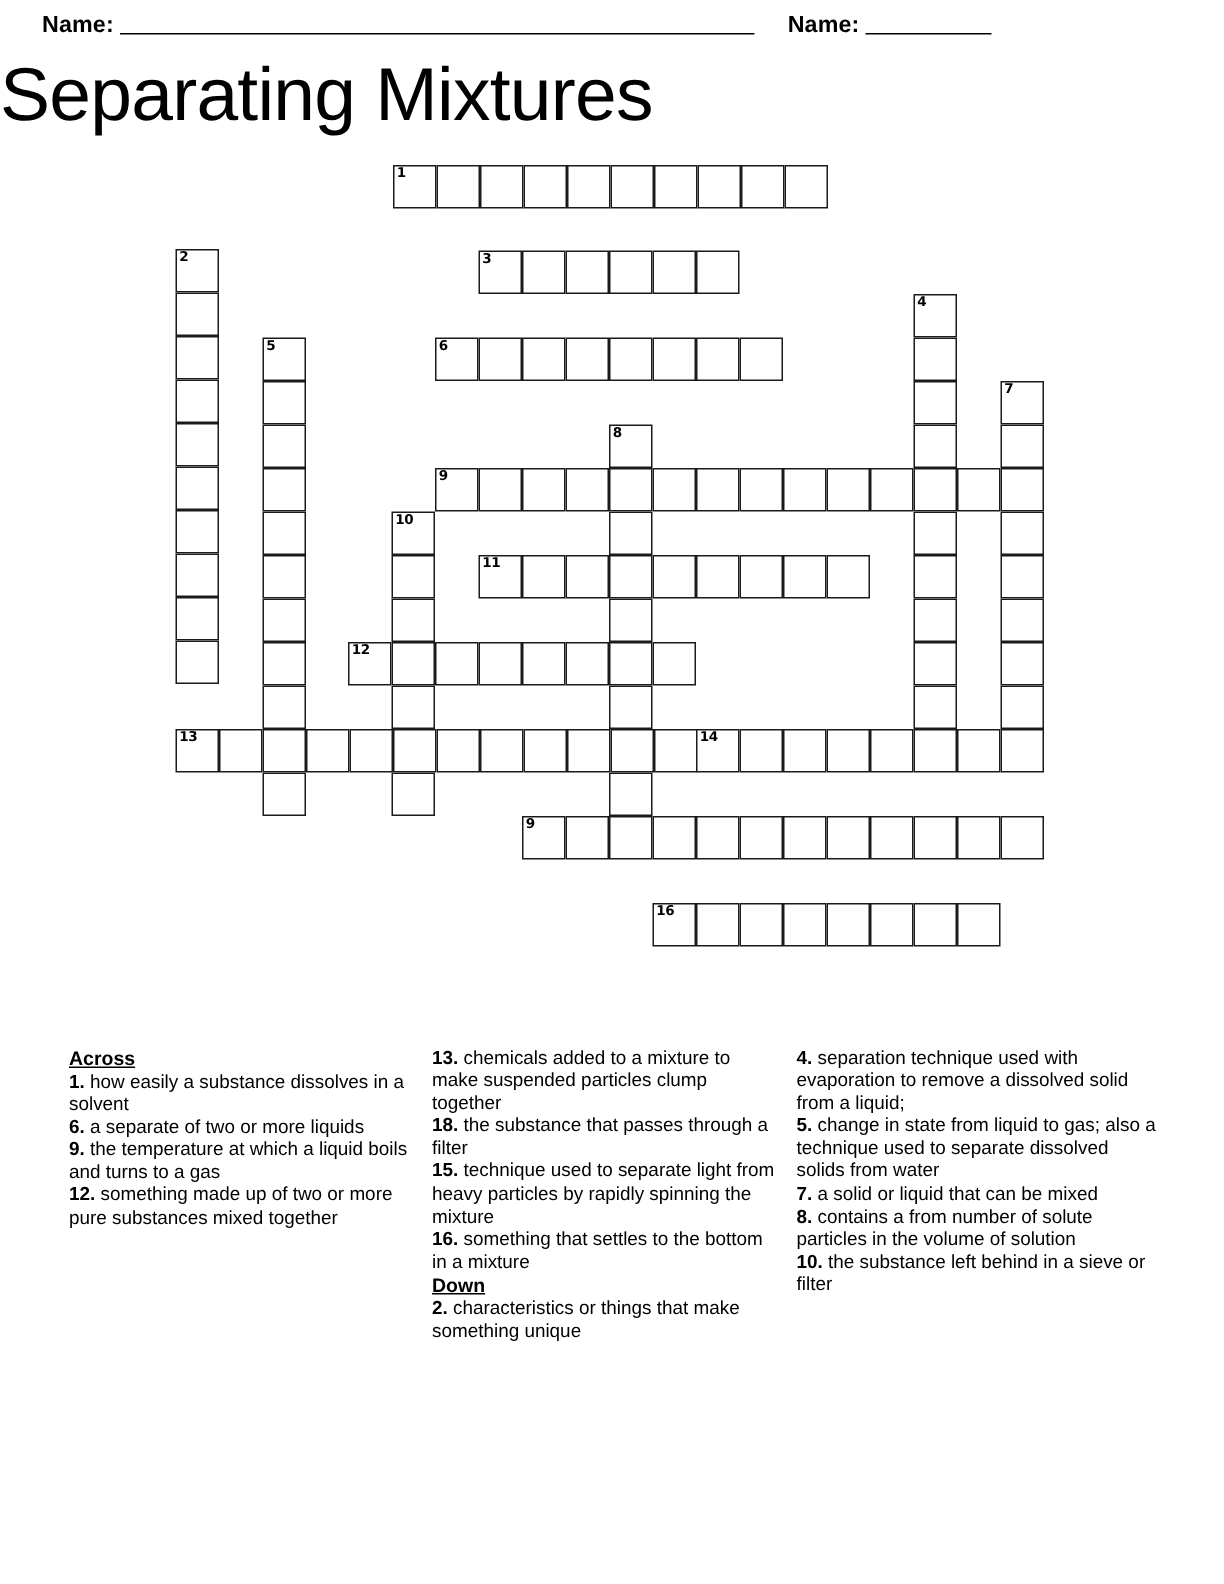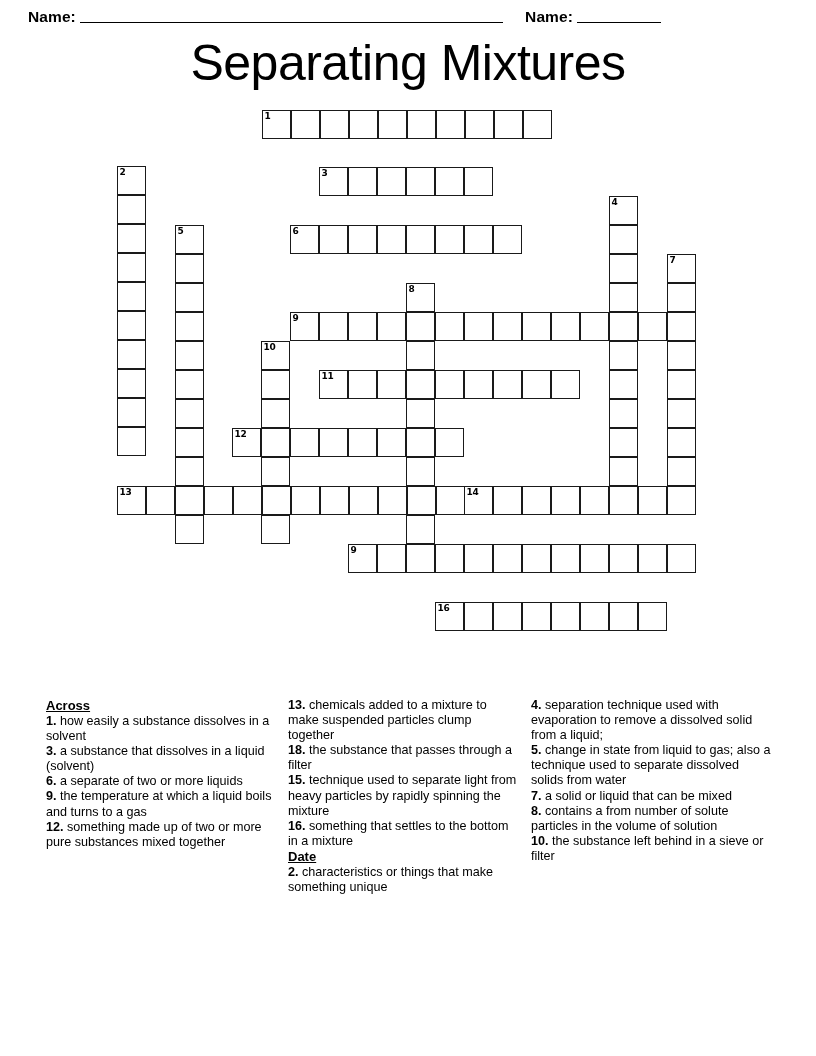--- a/index.html
+++ b/index.html
@@ -46,21 +46,21 @@
     height: 1px;
   }
   .hdr-spacer { width: 20px; }
 
   
   .puzzle-title {
     position: absolute;
     top: 34px;
     left: 0;
     width: 816px;
-    text-align: center;
+    text-align: left;
     font-size: 50px;
     font-weight: 400;
     line-height: 58px;
     letter-spacing: -0.5px;
   }
 
   
   #grid-area {
     position: absolute;
     top: 0;
@@ -312,31 +312,30 @@
     <div class="cw-cell" style="left: 551px; top: 602px;"></div>
     <div class="cw-cell" style="left: 580px; top: 602px;"></div>
     <div class="cw-cell" style="left: 609px; top: 602px;"></div>
     <div class="cw-cell" style="left: 638px; top: 602px;"></div>
   </div>
 
 <div id="clues">
   <div class="clue-col col1">
       <div class="clue-heading">Across</div>
       <p class="clue"><span class="cnum">1. </span><span>how easily a substance dissolves in a solvent</span></p>
-      <p class="clue"><span class="cnum">3. </span><span>a substance that dissolves in a liquid (solvent)</span></p>
       <p class="clue"><span class="cnum">6. </span><span>a separate of two or more liquids</span></p>
       <p class="clue"><span class="cnum">9. </span><span>the temperature at which a liquid boils and turns to a gas</span></p>
       <p class="clue"><span class="cnum">12. </span><span>something made up of two or more pure substances mixed together</span></p>
     </div>
   <div class="clue-col col2">
       <p class="clue"><span class="cnum">13. </span><span>chemicals added to a mixture to make suspended particles clump together</span></p>
       <p class="clue"><span class="cnum">18. </span><span>the substance that passes through a filter</span></p>
       <p class="clue"><span class="cnum">15. </span><span>technique used to separate light from heavy particles by rapidly spinning the mixture</span></p>
       <p class="clue"><span class="cnum">16. </span><span>something that settles to the bottom in a mixture</span></p>
-      <div class="clue-heading">Date</div>
+      <div class="clue-heading">Down</div>
       <p class="clue"><span class="cnum">2. </span><span>characteristics or things that make something unique</span></p>
     </div>
   <div class="clue-col col3">
       <p class="clue"><span class="cnum">4. </span><span>separation technique used with evaporation to remove a dissolved solid from a liquid;</span></p>
       <p class="clue"><span class="cnum">5. </span><span>change in state from liquid to gas; also a technique used to separate dissolved solids from water</span></p>
       <p class="clue"><span class="cnum">7. </span><span>a solid or liquid that can be mixed</span></p>
       <p class="clue"><span class="cnum">8. </span><span>contains a from number of solute particles in the volume of solution</span></p>
       <p class="clue"><span class="cnum">10. </span><span>the substance left behind in a sieve or filter</span></p>
     </div>
 </div>

